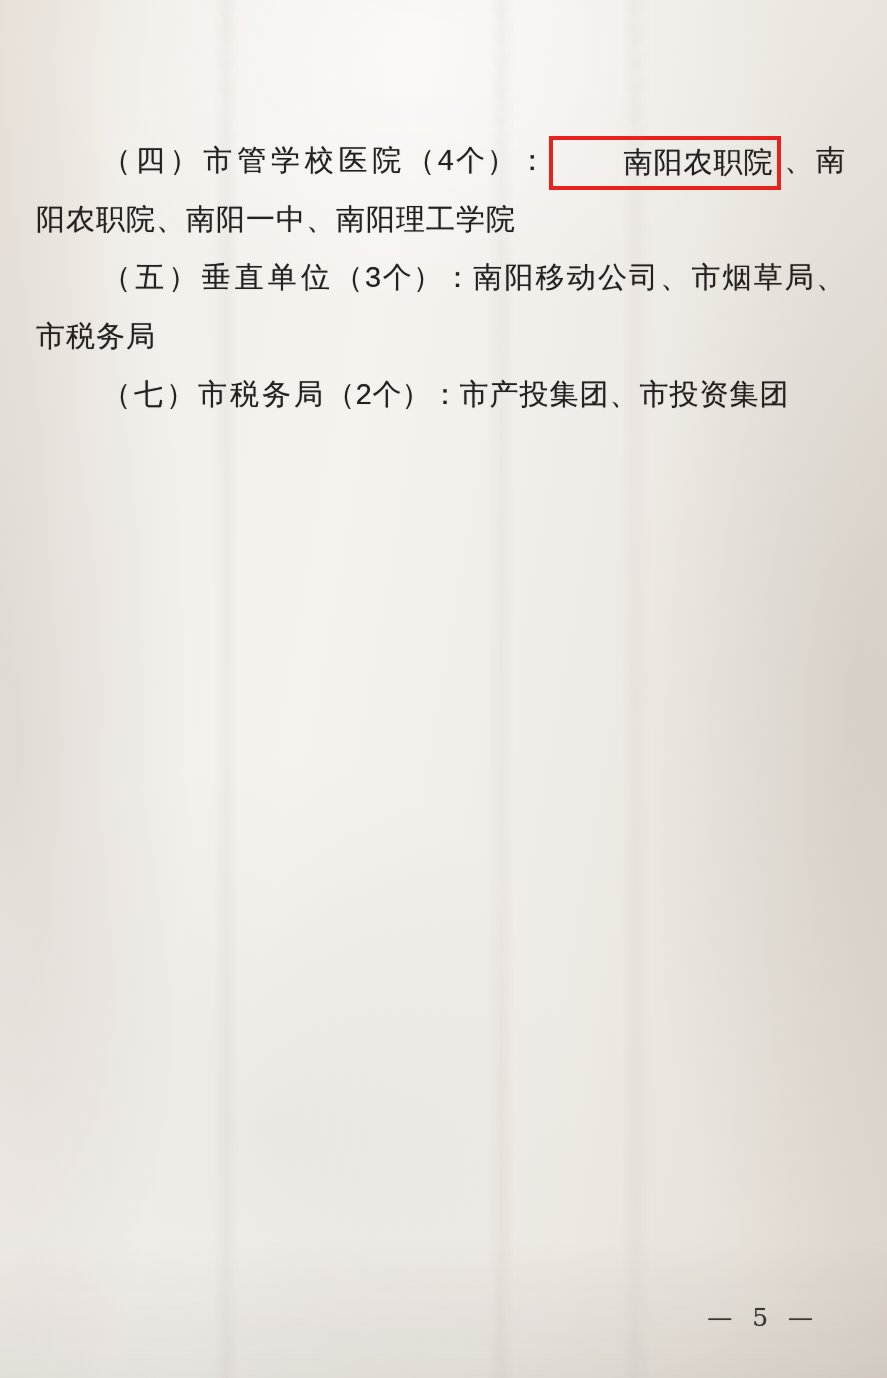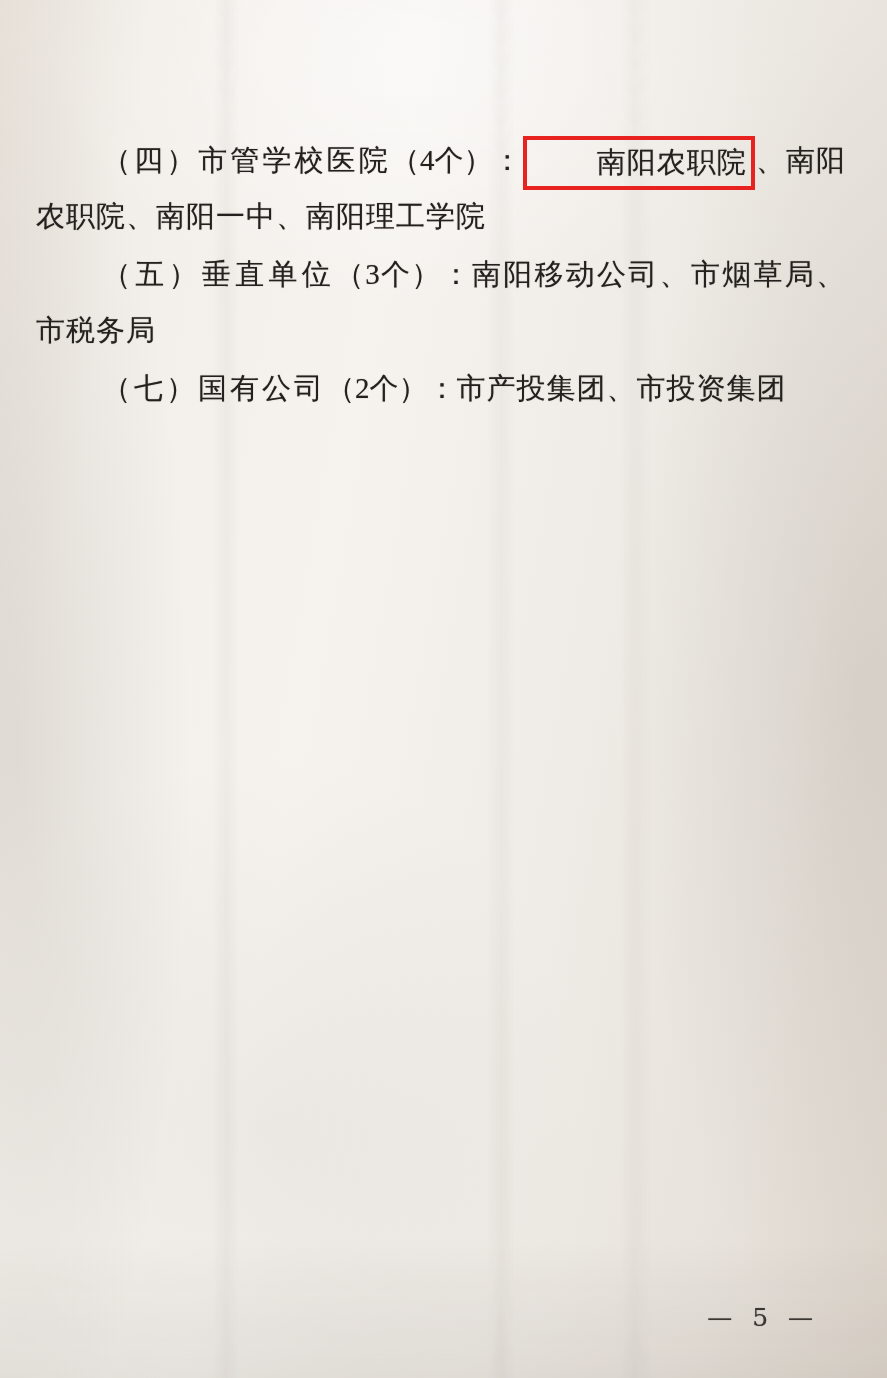--- a/index.html
+++ b/index.html
@@ -60,21 +60,21 @@
     position: relative;
   }
   .indent {
     text-indent: 66px;
   }
   .bold-head {
     font-weight: 400;
     letter-spacing: 3px;
   }
   .num {
-    font-family: Liberation Serif, serif;
+    font-family: Liberation Mono, monospace;
     letter-spacing: 0px;
   }
 
   
   .redbox {
     display: inline-block;
     border: 4px solid #e8231f;
     padding: 0px 4px 2px 4px;
     margin: 0 1px;
     line-height: 44px;
@@ -106,20 +106,20 @@
 
   <div id="grain"></div>
 
   <div id="body-text">
 
     <p class="para indent"><span class="bold-head">（四）市管学校医院</span><span class="num">（4个）：</span><span class="redbox">南阳农职院</span><span>、南阳农职院、南阳一中、南阳理工学院</span></p>
 
     <p class="para indent"><span class="bold-head">（五）垂直单位</span><span class="num">（3个）：</span><span>南阳移动公司、市烟草局、市税务局</span></p>
 
 
-    <p class="para indent"><span class="bold-head">（七）国有公司</span><span class="num">（2个）：</span><span>市产投集团、市投资集团</span></p>
+    <p class="para indent"><span class="bold-head">（七）市税务局</span><span class="num">（2个）：</span><span>市产投集团、市投资集团</span></p>
 
 
   </div>
 
   <div id="footer">— 5 —</div>
 
 </div>
 
 </body></html>

